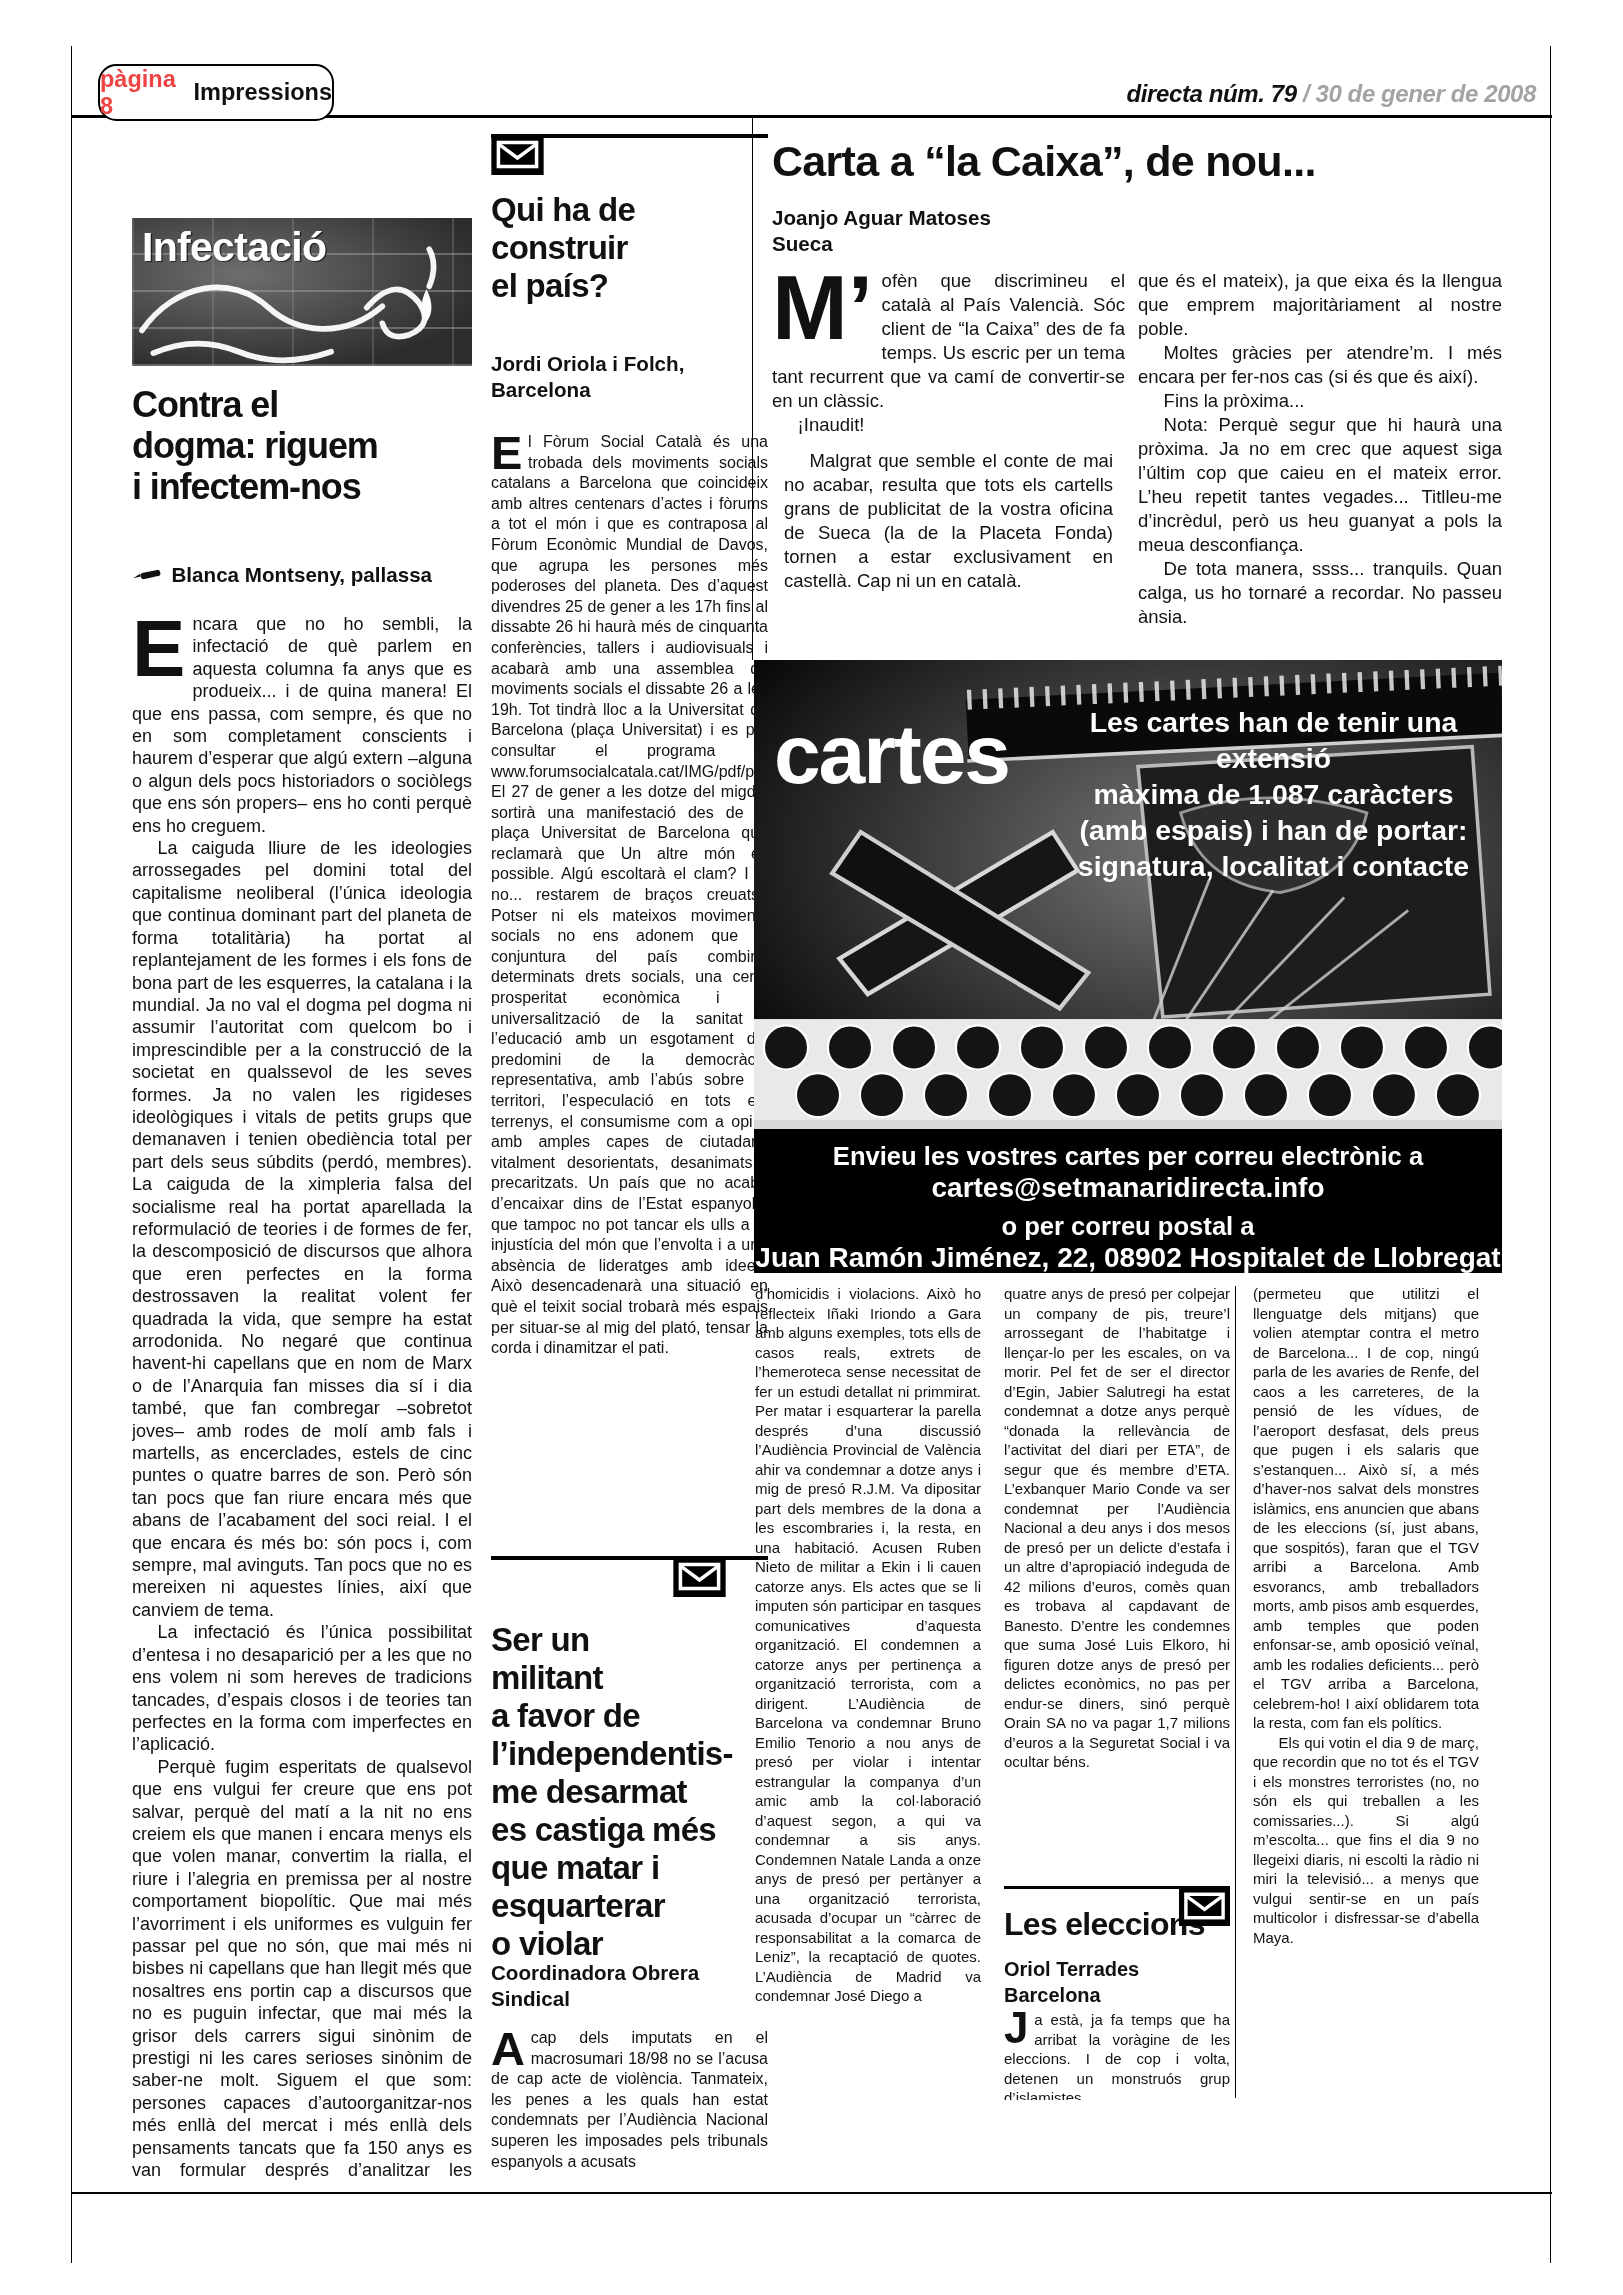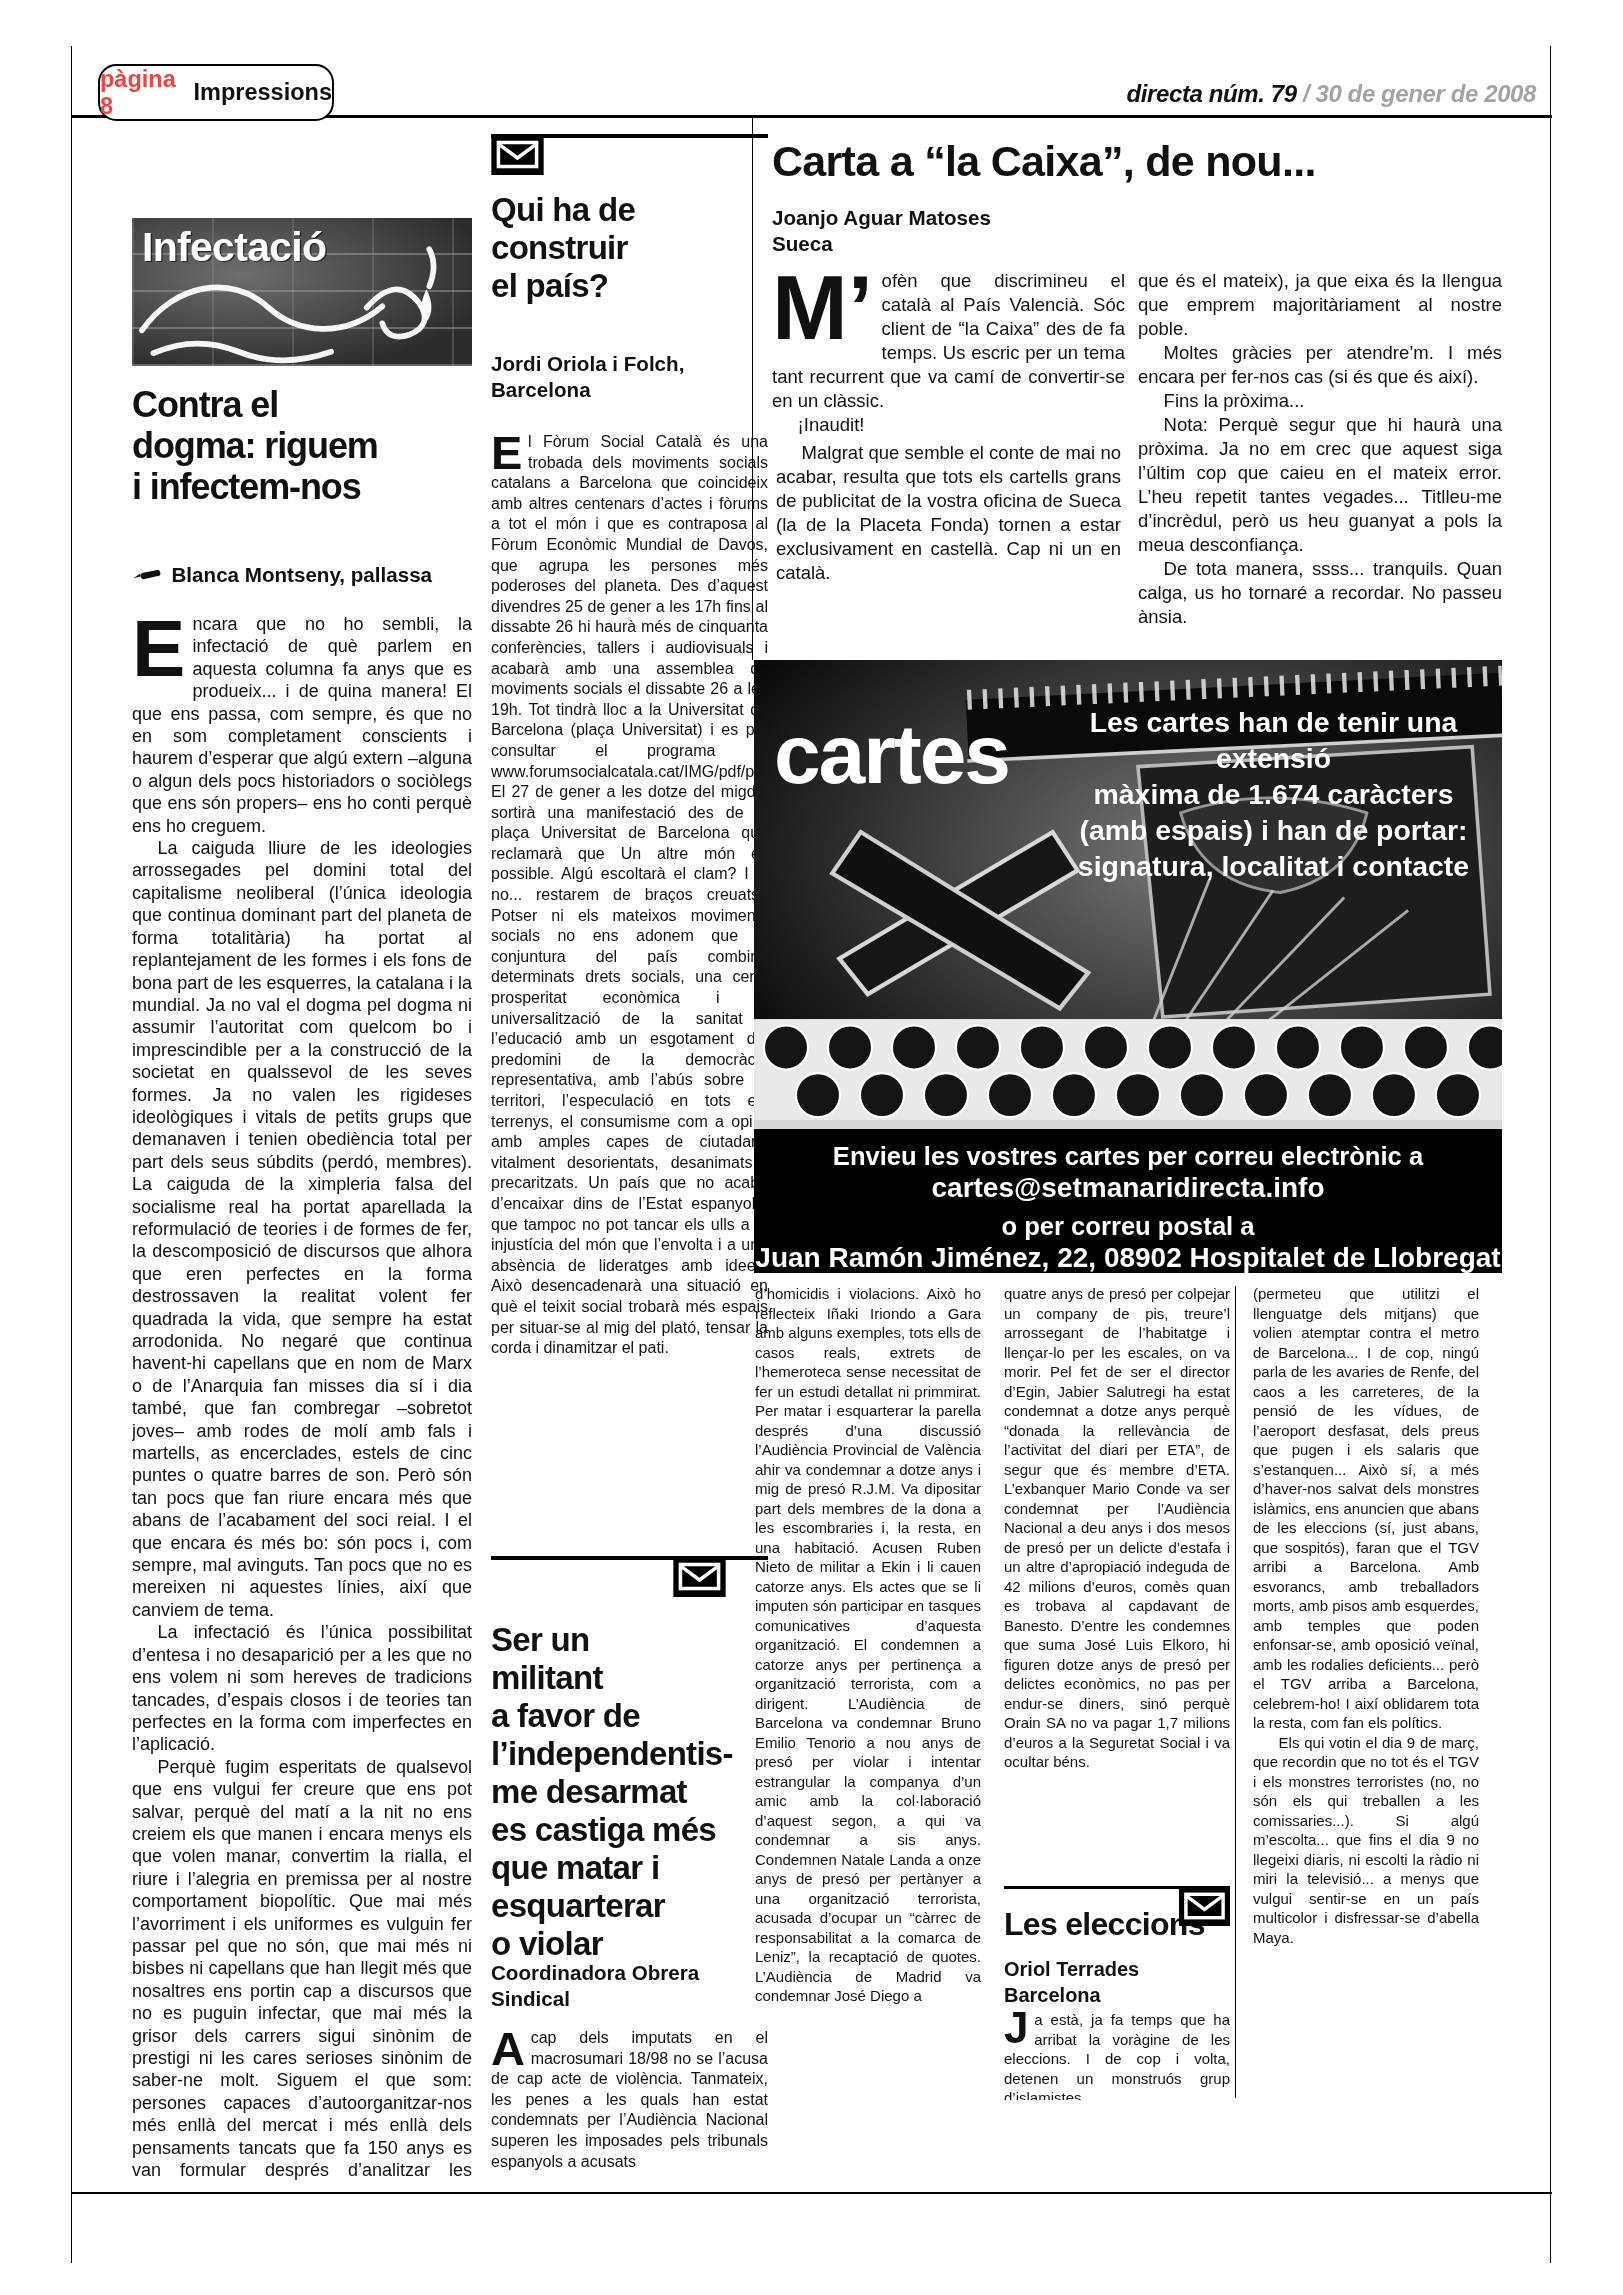--- a/index.html
+++ b/index.html
@@ -164,21 +164,21 @@
   <div class="abs rule" id="vdiv-bot"></div>
 
   <div class="abs" id="carta-headline">Carta a “la Caixa”, de nou...</div>
   <div class="abs" id="carta-byline">
     <div>Joanjo Aguar Matoses</div>
     <div>Sueca</div>
   </div>
   <div class="abs jtxt" id="carta-col1">
     <p style="margin:0"><span class="dropcap">M’</span><span>ofèn que discrimineu el català al País Valencià. Sóc client de “la Caixa” des de fa temps. Us escric per un tema tant recurrent que va camí de convertir-se en un clàssic.</span></p>
     <p class="ind" style="margin:0">¡Inaudit!</p>
-    <p class="ind" style="margin:4px">Malgrat que semble el conte de mai no acabar, resulta que tots els cartells grans de publicitat de la vostra oficina de Sueca (la de la Placeta Fonda) tornen a estar exclusivament en castellà. Cap ni un en català.</p>
+    <p class="ind" style="margin:12px">Malgrat que semble el conte de mai no acabar, resulta que tots els cartells grans de publicitat de la vostra oficina de Sueca (la de la Placeta Fonda) tornen a estar exclusivament en castellà. Cap ni un en català.</p>
   </div>
   <div class="abs jtxt" id="carta-col2">
     <p style="margin:0">que és el mateix), ja que eixa és la llengua que emprem majoritàriament al nostre poble.</p>
     <p class="ind" style="margin:0">Moltes gràcies per atendre’m. I més encara per fer-nos cas (si és que és així).</p>
     <p class="ind" style="margin:0">Fins la pròxima...</p>
     <p class="ind" style="margin:0">Nota: Perquè segur que hi haurà una pròxima. Ja no em crec que aquest siga l’últim cop que caieu en el mateix error. L’heu repetit tantes vegades... Titlleu-me d’incrèdul, però us heu guanyat a pols la meua desconfiança.</p>
     <p class="ind" style="margin:0">De tota manera, ssss... tranquils. Quan calga, us ho tornaré a recordar. No passeu ànsia.</p>
   </div>
 
   <div class="abs" id="cartes-box">
@@ -227,21 +227,21 @@
         <circle cx="630" cy="612" r="31"></circle>
           <circle cx="720" cy="612" r="31"></circle>
           <circle cx="810" cy="612" r="31"></circle>
         <circle cx="900" cy="612" r="31"></circle>
           <circle cx="990" cy="612" r="31"></circle>
       </g>
     </svg>
     <div id="cartes-label">cartes</div>
     <div id="cartes-notice">
       <div>Les cartes han de tenir una extensió</div>
-      <div>màxima de 1.674 caràcters</div>
+      <div>màxima de 1.087 caràcters</div>
       <div>(amb espais) i han de portar:</div>
       <div>signatura, localitat i contacte</div>
     </div>
     <div id="cartes-strip"></div>
     <div id="cartes-contact">
       <div class="c36">Envieu les vostres cartes per correu electrònic a</div>
       <div class="c42">cartes@setmanaridirecta.info</div>
       <div class="c36">o per correu postal a</div>
       <div class="c42">Juan Ramón Jiménez, 22, 08902 Hospitalet de Llobregat</div>
     </div>

